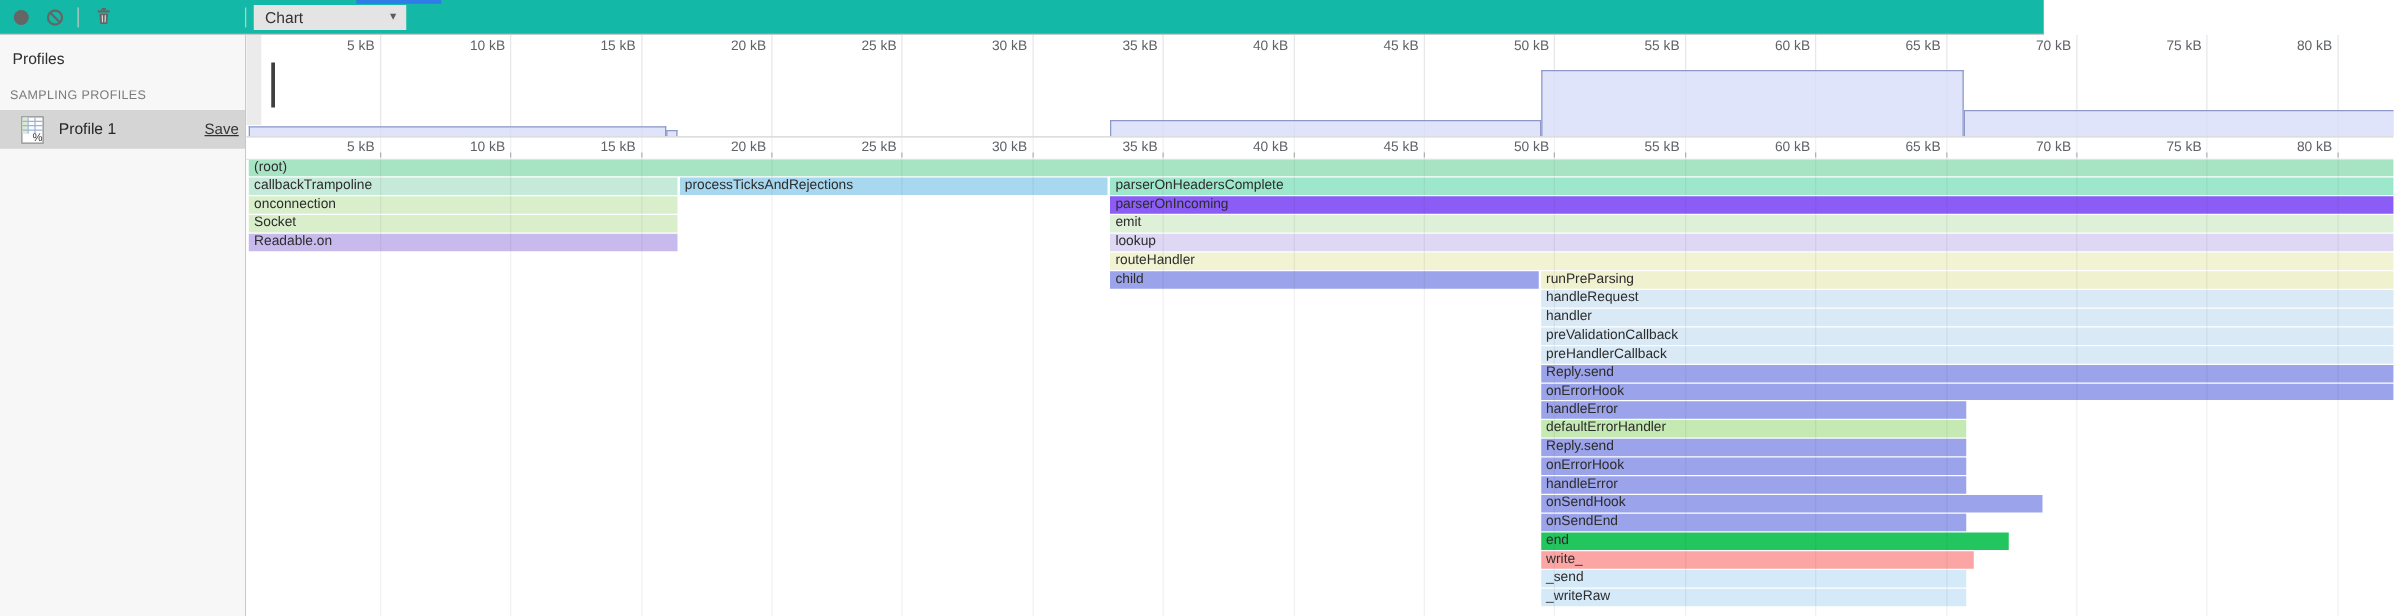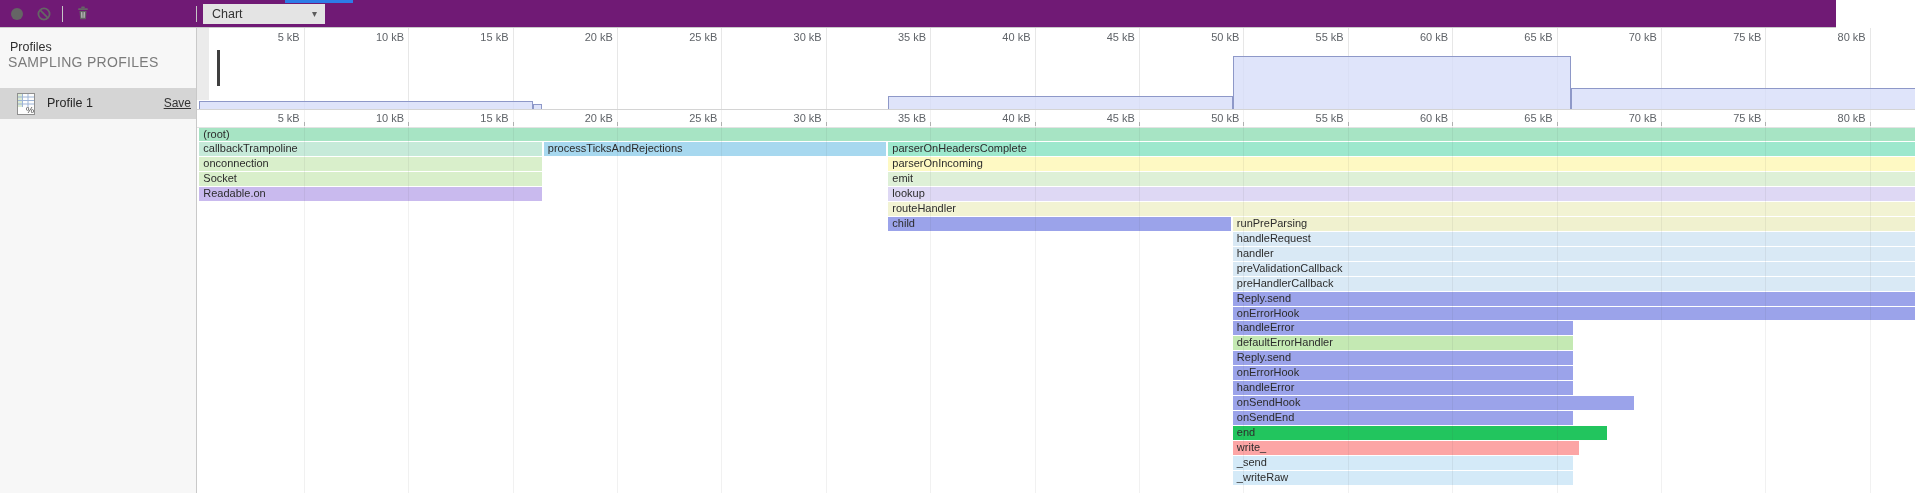--- a/index.html
+++ b/index.html
@@ -1,30 +1,30 @@
 <!DOCTYPE html>
 <html><head>
 <meta charset="utf-8">
 <style>
   html,body{margin:0;padding:0;background:#fff;}
   .stage{position:relative;width:1915px;height:493px;overflow:hidden;
          font-family:"Liberation Sans","DejaVu Sans",sans-serif;background:#fff;}
   .abs{position:absolute;}
   
-  .toolbar{left:0;top:0;width:1836px;height:27px;background:#701a75;border-bottom:1px solid #c9c9c9;}
+  .toolbar{left:0;top:0;width:1607px;height:27px;background:#14b8a6;border-bottom:1px solid #c9c9c9;padding-left:28px;}
   .tb-sep{top:6px;width:1px;height:16px;background:#c6c6c6;}
   .tab-accent{top:0;height:3px;background:#2d7ce8;}
   .tb-btn{top:7px;width:14px;height:14px;cursor:pointer;}
   .dropdown{top:4px;height:20px;background:#e4e4e4;color:#333;font-size:12.5px;
             line-height:20px;padding-left:9px;box-sizing:border-box;cursor:pointer;}
   .dropdown .caret{position:absolute;right:8px;top:0;color:#5c5c5c;font-size:10px;line-height:20px;}
   
   .sidebar{left:0;top:28px;width:196px;height:465px;background:#f7f7f7;border-right:1px solid #c9c9c9;}
   .sb-heading{left:10px;top:12px;font-size:12.5px;color:#2f2f2f;}
-  .sb-section{left:8px;top:26px;font-size:14px;color:#7b7b7b;letter-spacing:.3px;}
+  .sb-section{left:8px;top:43px;font-size:10px;color:#7b7b7b;letter-spacing:.3px;}
   .sb-row{left:0;top:60px;width:196px;height:31px;background:#d5d5d5;cursor:pointer;}
   .sb-row .label{position:absolute;left:47px;top:0;line-height:31px;font-size:12.5px;color:#262626;}
   .sb-row .save{position:absolute;right:5px;top:0;line-height:31px;font-size:12px;color:#333;
                 text-decoration:underline;cursor:pointer;}
   .sb-row .icon{position:absolute;left:15px;top:4px;}
   
   .chart{left:197px;top:28px;width:1718px;height:465px;background:#fff;overflow:hidden;}
   .ov-strip{left:0;top:0;width:12px;height:72px;background:#ebebeb;}
   .gridline{width:1px;background:#e7e7e7;}
   .fgridline{width:1px;background:rgba(80,80,80,0.08);}
@@ -157,21 +157,21 @@
       <div class="abs ruler-label" style="left:1494.3px;top:84px">75 kB</div>
       <div class="abs tick" style="left:1568.3px;top:94px"></div>
       <div class="abs ruler-label" style="left:1598.6999999999998px;top:84px">80 kB</div>
       <div class="abs tick" style="left:1672.6999999999998px;top:94px"></div>
       <div class="abs hline" style="left:0;top:98.5px;width:1718px;background:#e3e3e3"></div>
       <div class="abs bar" style="left:2.3000000000000114px;top:99.5px;width:1716.336px;background:#a7e4c4">(root)</div>
       <div class="abs bar" style="left:2.3000000000000114px;top:114.42px;width:342.43199999999996px;background:#c6ead9">callbackTrampoline</div>
       <div class="abs bar" style="left:346.81999999999994px;top:114.42px;width:342.432px;background:#a7d8ef">processTicksAndRejections</div>
       <div class="abs bar" style="left:691.3399999999999px;top:114.42px;width:1027.296px;background:#9de8cd">parserOnHeadersComplete</div>
       <div class="abs bar" style="left:2.3000000000000114px;top:129.34px;width:342.43199999999996px;background:#d9efcb">onconnection</div>
-      <div class="abs bar" style="left:691.3399999999999px;top:129.34px;width:1027.296px;background:#fef9c3">parserOnIncoming</div>
+      <div class="abs bar" style="left:691.3399999999999px;top:129.34px;width:1027.296px;background:#8b5cf6">parserOnIncoming</div>
       <div class="abs bar" style="left:2.3000000000000114px;top:144.26px;width:342.43199999999996px;background:#d9efcb">Socket</div>
       <div class="abs bar" style="left:691.3399999999999px;top:144.26px;width:1027.296px;background:#def0d7">emit</div>
       <div class="abs bar" style="left:2.3000000000000114px;top:159.18px;width:342.43199999999996px;background:#c9baee">Readable.on</div>
       <div class="abs bar" style="left:691.3399999999999px;top:159.18px;width:1027.296px;background:#ded8f4">lookup</div>
       <div class="abs bar" style="left:691.3399999999999px;top:174.1px;width:1027.296px;background:#f2f3d3">routeHandler</div>
       <div class="abs bar" style="left:691.3399999999999px;top:189.01999999999998px;width:342.432px;background:#9ba3ea">child</div>
       <div class="abs bar" style="left:1035.86px;top:189.01999999999998px;width:682.7760000000001px;background:#f0f1cf">runPreParsing</div>
       <div class="abs bar" style="left:1035.86px;top:203.94px;width:682.7760000000001px;background:#d9e9f5">handleRequest</div>
       <div class="abs bar" style="left:1035.86px;top:218.86px;width:682.7760000000001px;background:#d9e9f5">handler</div>
       <div class="abs bar" style="left:1035.86px;top:233.78px;width:682.7760000000001px;background:#d9e9f5">preValidationCallback</div>

